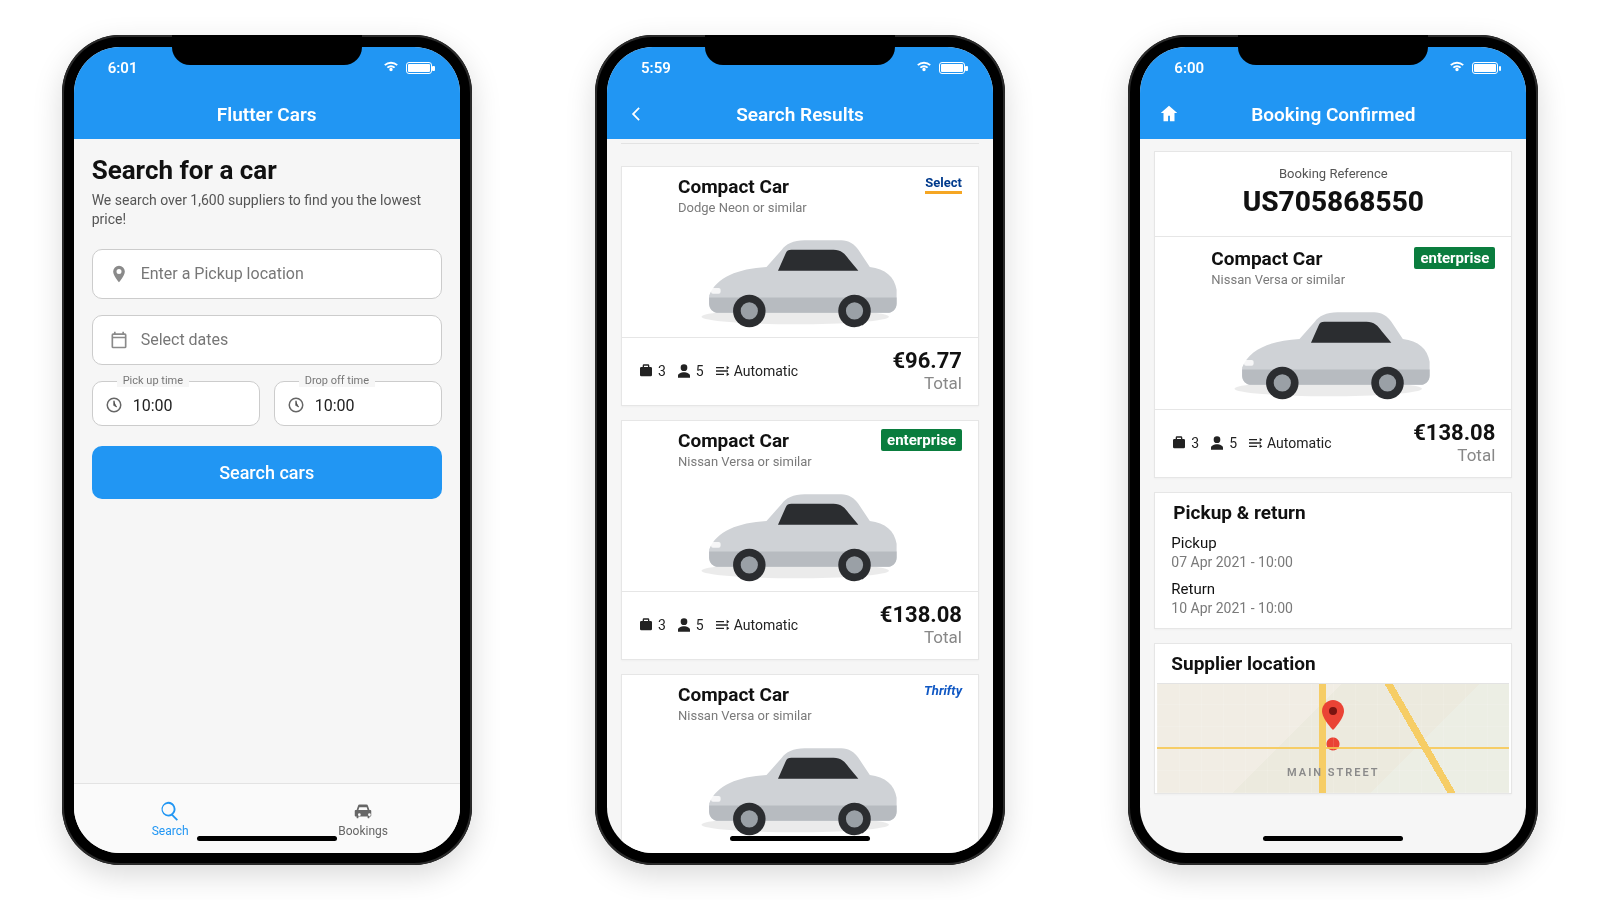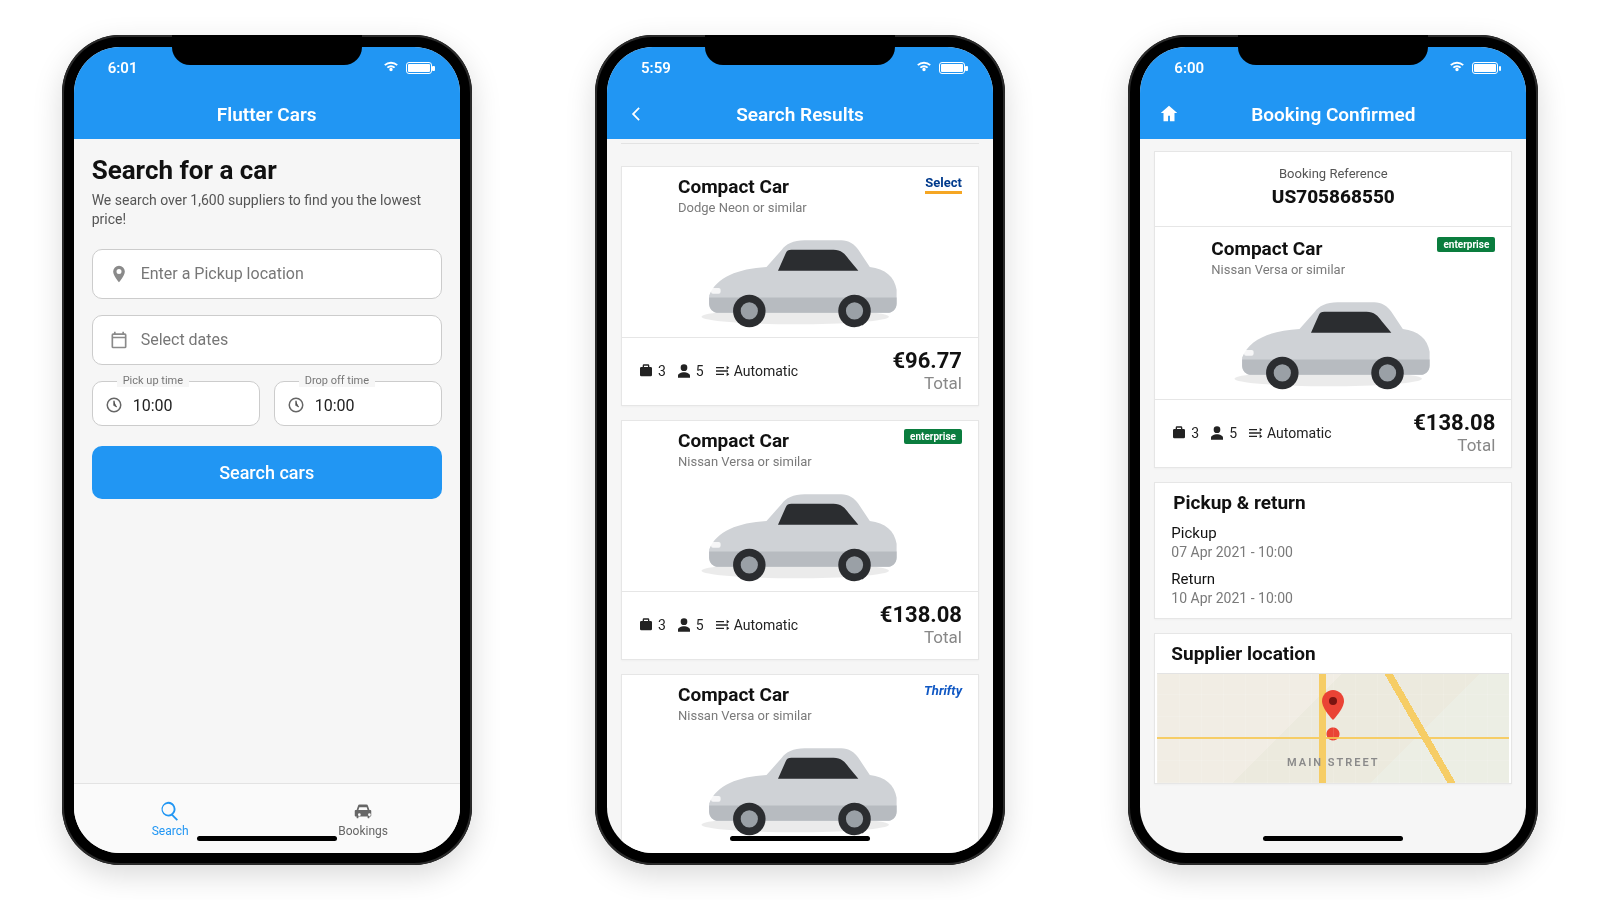--- a/index.html
+++ b/index.html
@@ -97,40 +97,40 @@
   
   .card{
     background:#fff; border:1px solid #e6e6e6; border-radius:0;
     margin:0 0 14px; padding:8px 16px 12px; box-shadow:0 1px 2px rgba(0,0,0,.03);
   }
   .card-head{ display:flex; justify-content:space-between; align-items:flex-start;margin-left:40px; }
   .car-title{ font-size:19px; font-weight:700; color:#111;}
   .car-sub{ font-size:13px; color:#7a7a7a; margin-top:2px;}
   .supplier{ font-size:13px; font-weight:700; }
   .supplier.payless{ color:#003a8c; border-bottom:3px solid #f5a623; padding-bottom:1px;}
-  .supplier.enterprise{ background:#0a7d3e; color:#fff; padding:2px 6px; font-size:10px; border-radius:2px; }
+  .supplier.enterprise{ background:#0a7d3e; color:#fff; padding:2px 6px; font-size:15px; border-radius:2px; }
   .supplier.thrifty{ color:#1058c4; font-style:italic; }
 
   .car-img{
     width:220px; height:110px; margin:6px auto 4px; position:relative;
   }
   .car-svg{ width:100%; height:100%; }
 
   .card-hr{ height:1px; background:#e6e6e6; margin:6px -16px 10px; }
   .card-foot{ display:flex; justify-content:space-between; align-items:center;}
   .feats{ display:flex; gap:10px; align-items:center; font-size:14px; color:#222;}
   .feats .g{ display:flex; align-items:center; gap:4px;}
   .price{ text-align:right;}
   .price .amt{ font-size:22px; font-weight:700; color:#111;}
   .price .tot{ font-size:17px; color:#888;}
 
   
   .ref-box{ text-align:center; padding: 6px 0 12px;}
   .ref-lbl{ font-size:13px; color:#555;}
-  .ref-val{ font-size:19px; font-weight:800; color:#111; margin-top:4px;}
+  .ref-val{ font-size:28px; font-weight:800; color:#111; margin-top:4px;}
   .section-title{ font-size:19px; font-weight:700; color:#111; margin:16px 2px 10px;}
   .kv .k{ font-size:15px; color:#111; margin-top:0;}
   .kv .v{ font-size:14px; color:#7a7a7a; margin-top:2px;}
   .map{
     height:110px; margin:8px -14px 0;
     background:
       radial-gradient(circle at 50% 55%, #ea4335 0 6px, transparent 7px),
       linear-gradient(135deg,#f1ede4 0 40%,#eceade 40% 70%,#eceee4 70% 100%);
     position:relative; border-top:1px solid #e3e3e3;
   }

